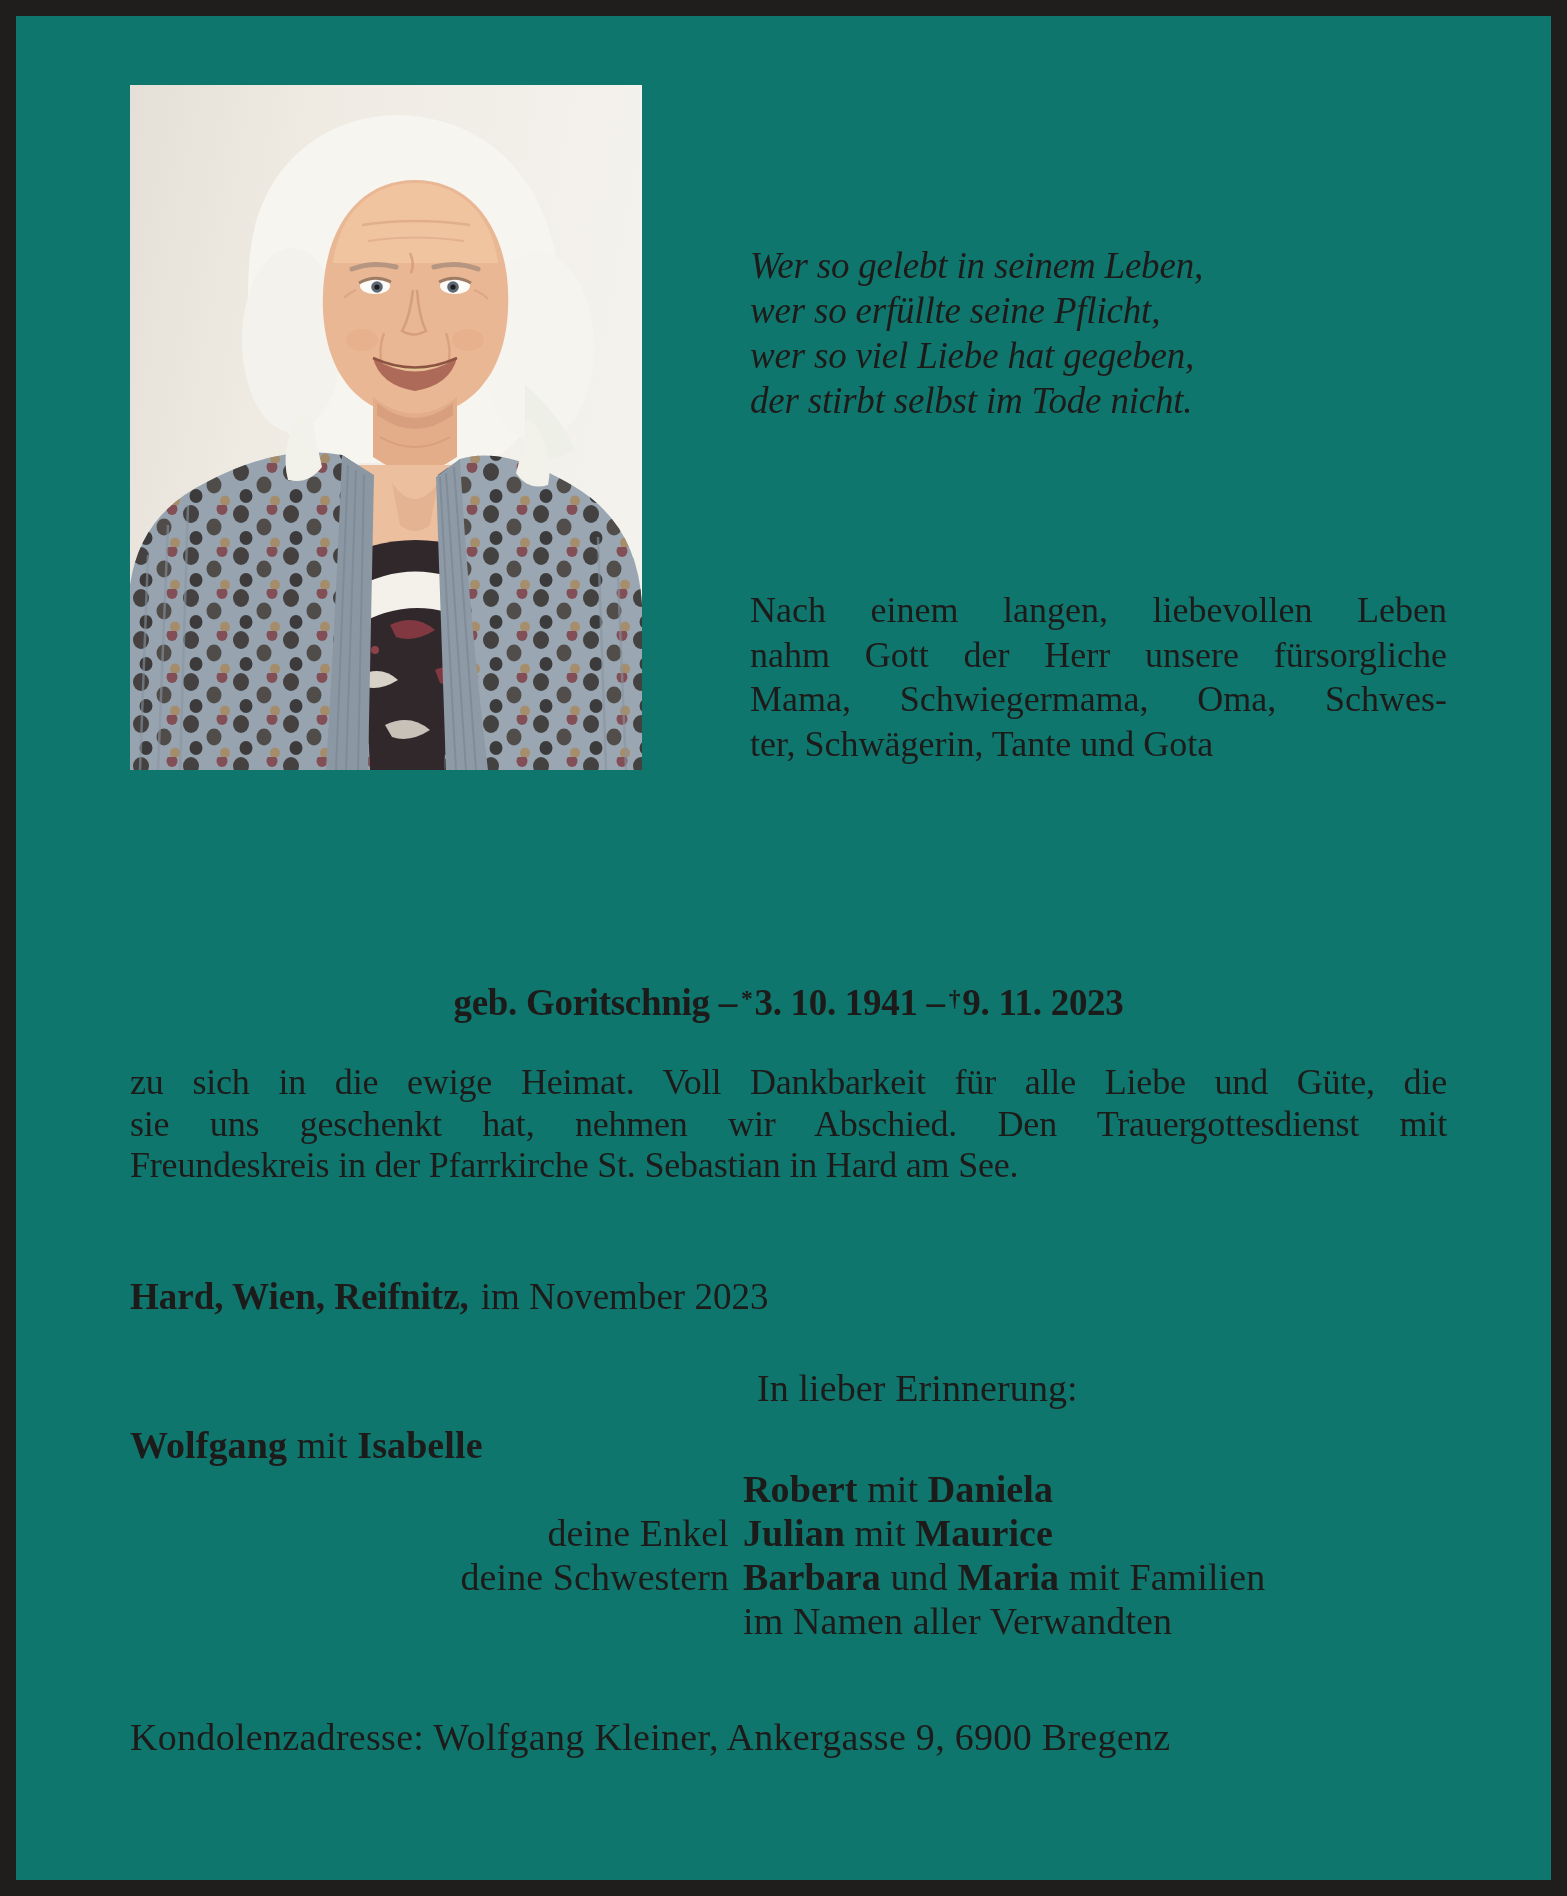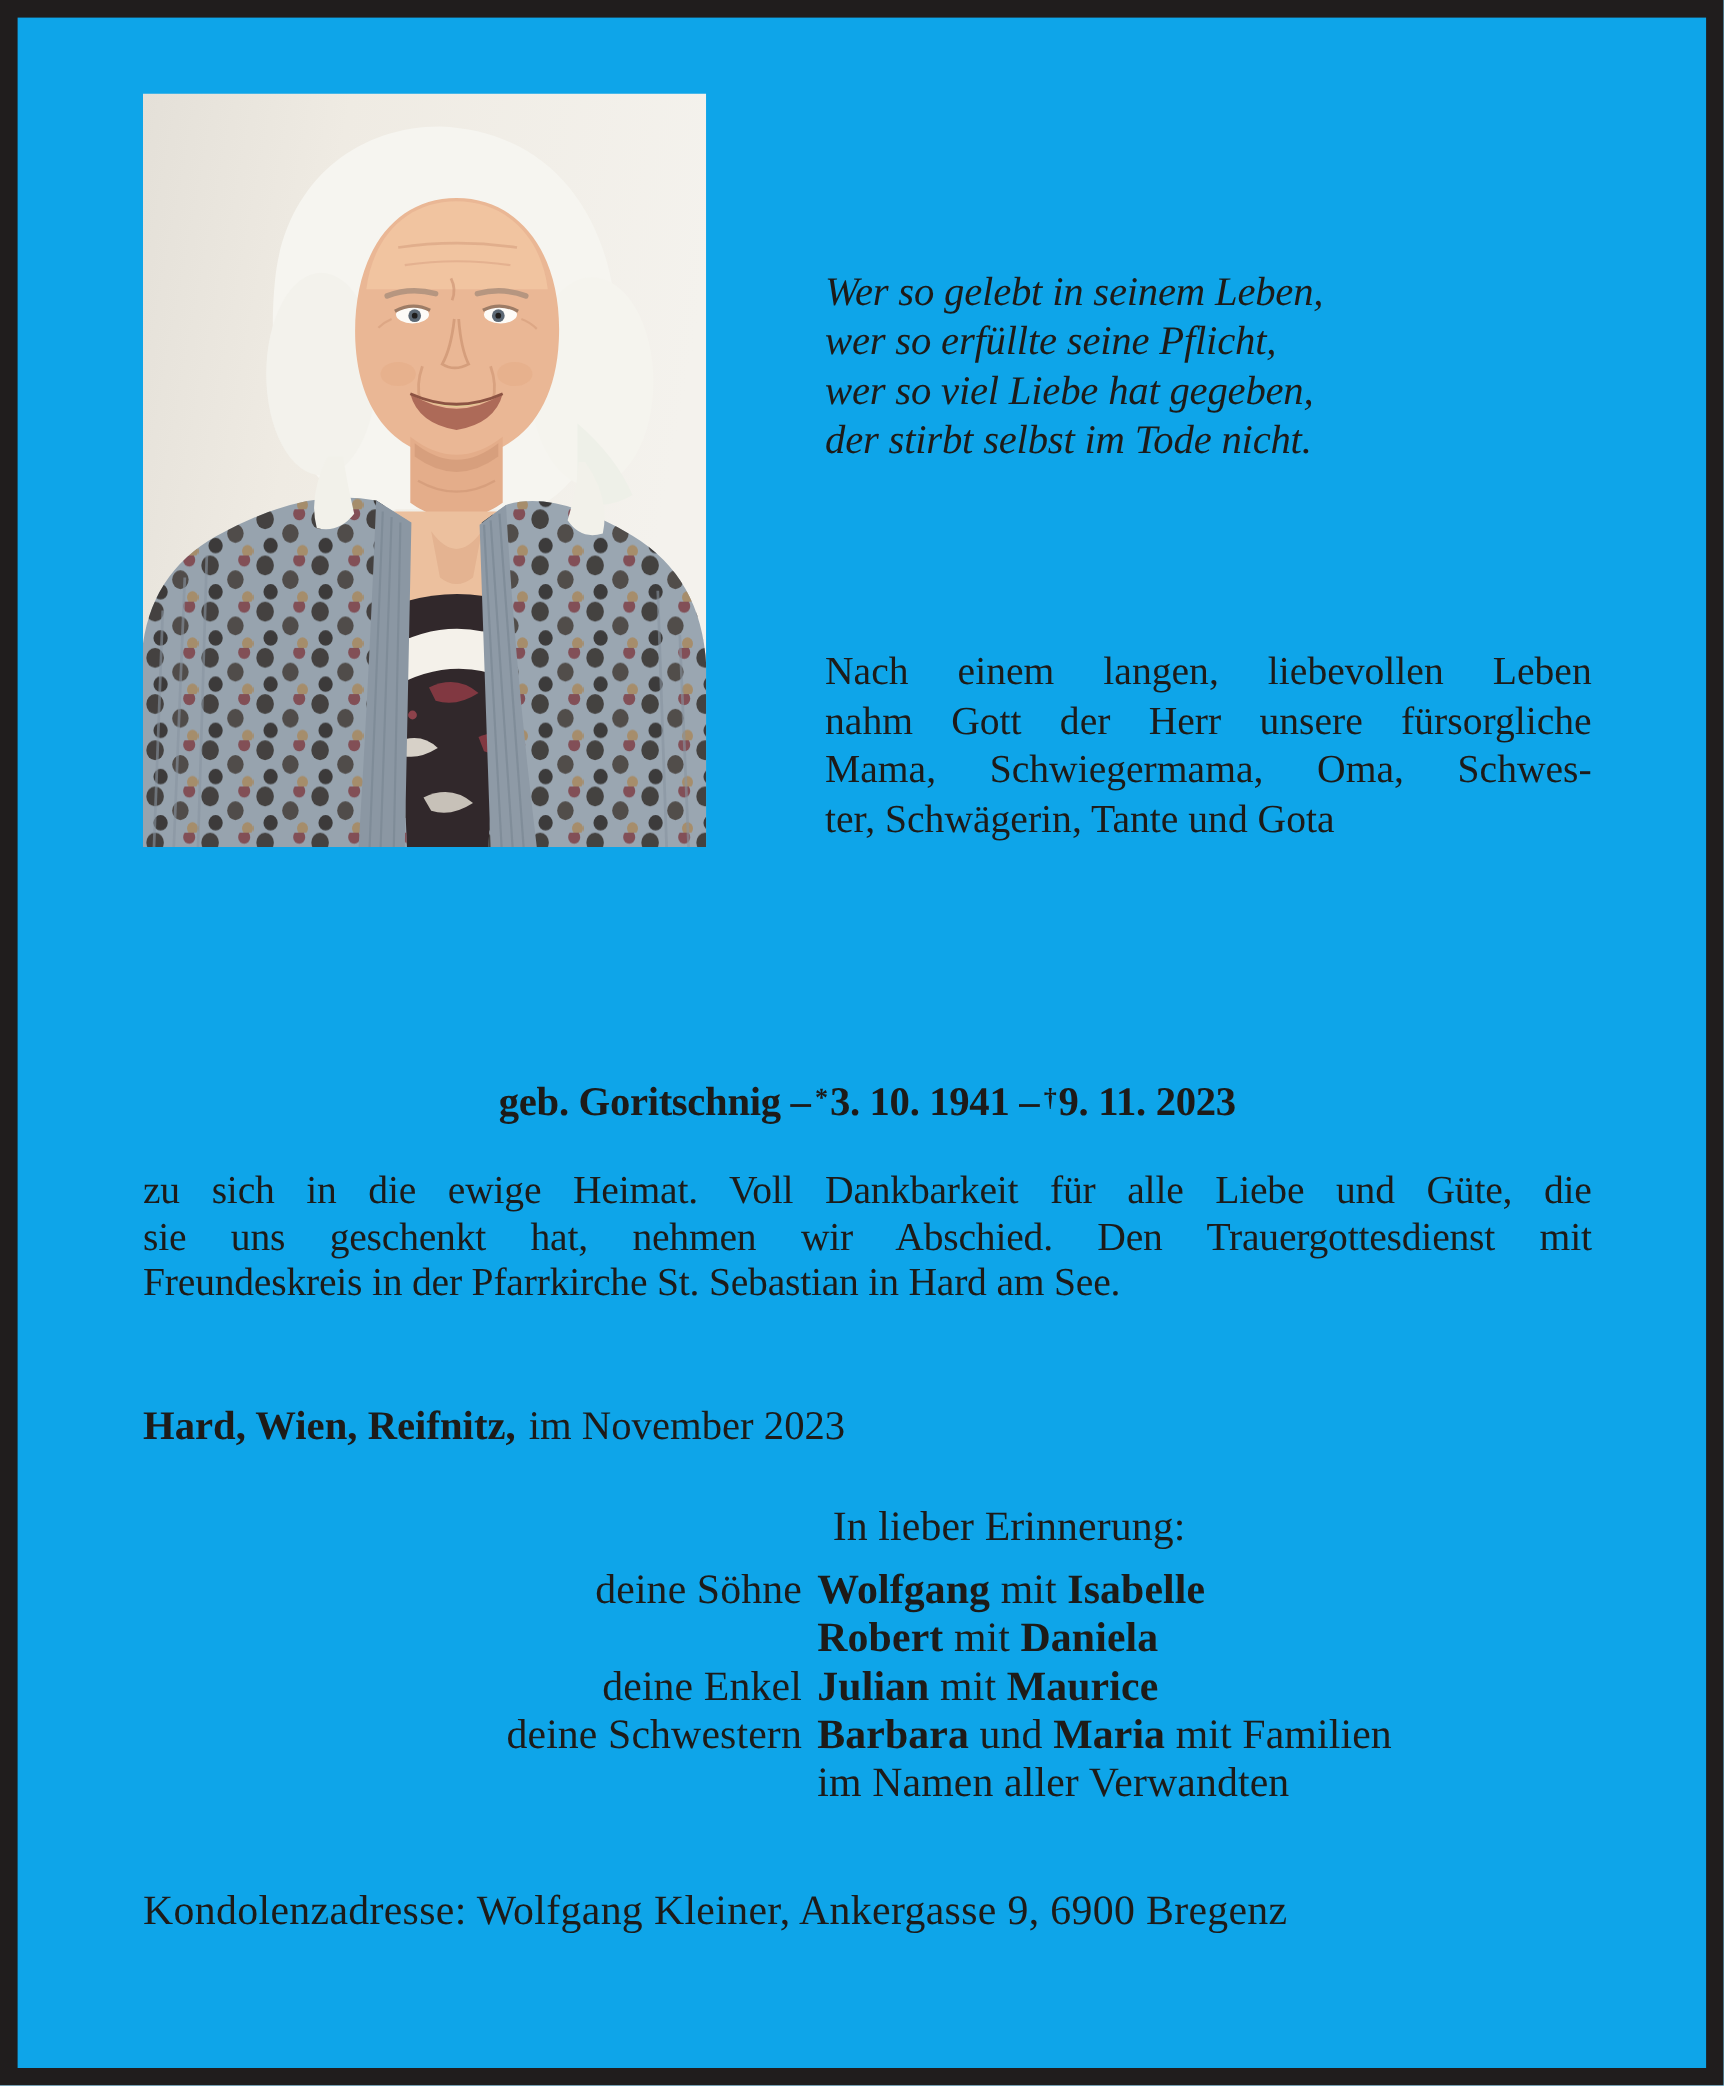--- a/index.html
+++ b/index.html
@@ -1,20 +1,20 @@
 <!DOCTYPE html>
 <html><head>
 <meta charset="utf-8">
 <style>
   html,body{margin:0;padding:0;background:#ffffff;}
   .page{
     position:relative;
     width:1567px;height:1896px;
     box-sizing:border-box;
-    background:#0ea5e9;
+    background:#0f766e;
     border:16px solid #201d1d;
     font-family:"Liberation Serif","DejaVu Serif",serif;
     color:#1d1b19;
     overflow:hidden;
   }
   .abs{position:absolute;}
   
   .photo{left:114px;top:69px;width:512px;height:685px;}
   .photo svg{display:block;width:512px;height:685px;}
   
@@ -184,21 +184,20 @@
     </div>
 
   <div class="abs dateline">
     <span class="b">Hard, Wien, Reifnitz,</span><span class="sp">im November 2023</span>
   </div>
 
   <div class="abs remembrance">
     <div class="rem-title">In lieber Erinnerung:</div>
     <div>
         <div class="rem-row">
-          <span class="rem-label">deine Söhne</span>
           <span class="rem-names"><span class="b">Wolfgang</span><span> mit </span><span class="b">Isabelle</span></span>
         </div>
         <div class="rem-row">
           <span class="rem-label"></span>
           <span class="rem-names"><span class="b">Robert</span><span> mit </span><span class="b">Daniela</span></span>
         </div>
         <div class="rem-row">
           <span class="rem-label">deine Enkel</span>
           <span class="rem-names"><span class="b">Julian</span><span> mit </span><span class="b">Maurice</span></span>
         </div>

